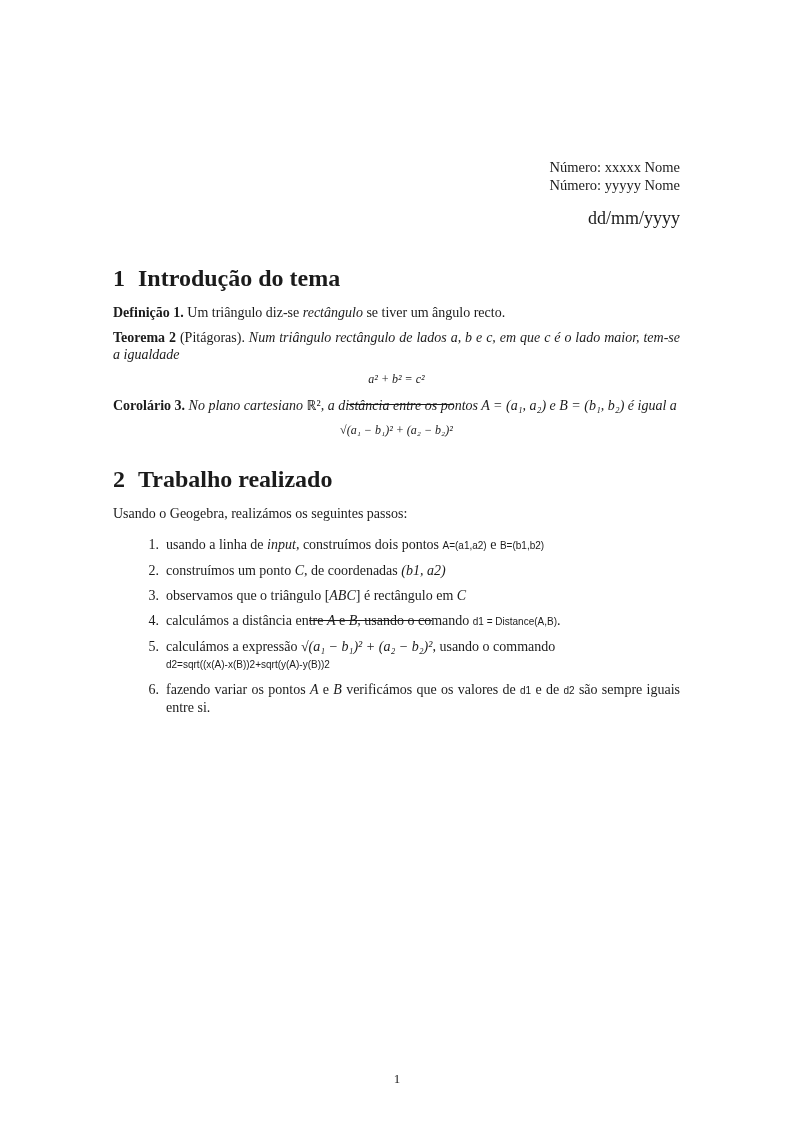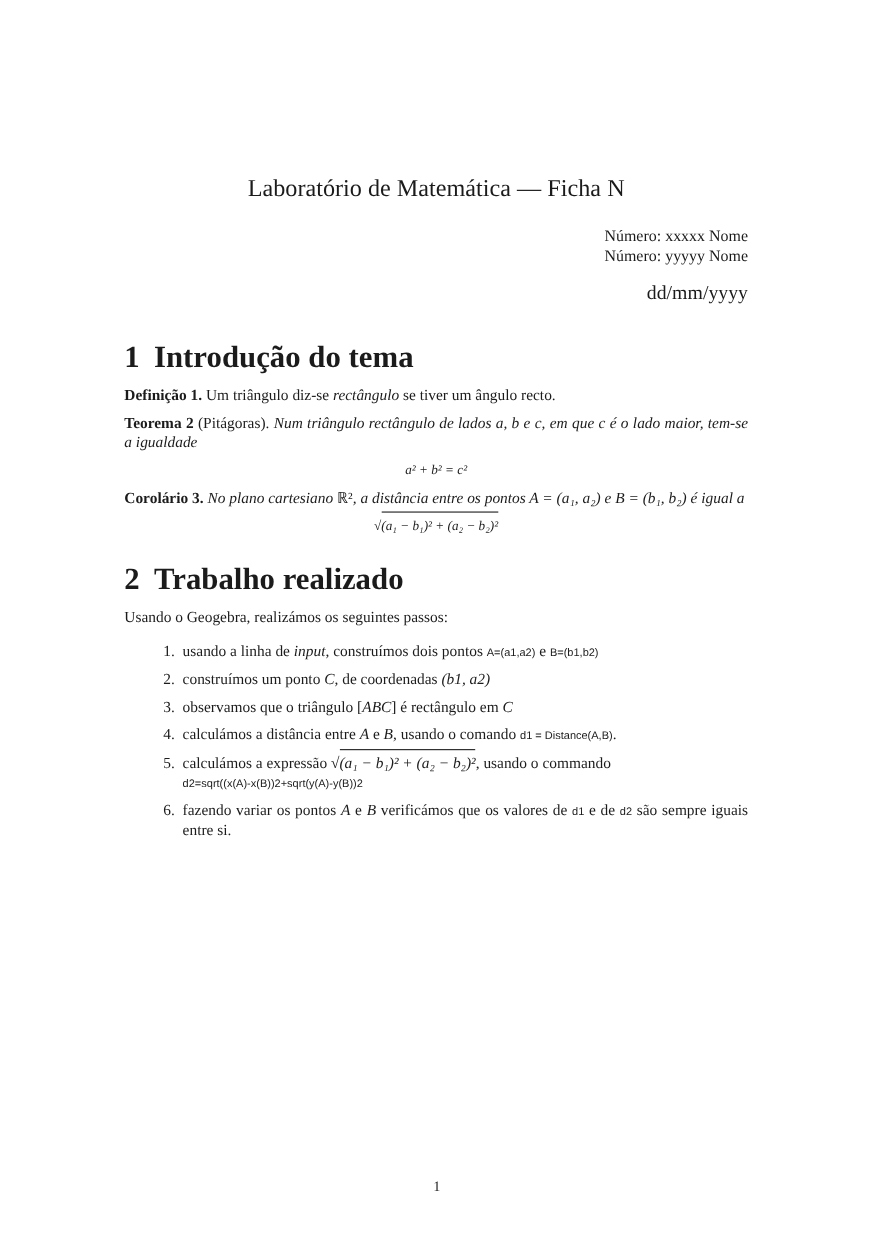--- a/index.html
+++ b/index.html
@@ -33,21 +33,21 @@
     font-size: 14.5px;
     line-height: 18px;
   }
   .doc-date {
     text-align: right;
     font-size: 18px;
     line-height: 18px;
     margin-top: 15px;
   }
   h2.sec {
-    font-size: 28px;
+    font-size: 24px;
     line-height: 26px;
     font-weight: bold;
     margin: 38px 0 13px 0;
   }
   h2.sec .sec-num { margin-right: 13px; }
   h2.sec2 { margin-top: 27px; }
   h2.sec3 { margin-top: 26px; }
   p.para {
     margin: 8px 0;
     text-align: justify;
@@ -79,38 +79,37 @@
   .rb { font-weight: bold; }
   .ri { font-style: italic; }
   .rm { font-style: italic; }
   .rc {
     font-family: Liberation Sans, sans-serif;
     font-style: normal;
     font-size: 10px;
   }
   .rovl {
     border-top: 1px solid currentColor;
-    padding-top: 5px;
+    padding-top: 18px;
     font-style: italic;
   }
   .page-footer {
     position: absolute;
     left: 0;
     bottom: 36px;
     width: 100%;
     text-align: center;
     font-size: 13px;
   }
 </style>
 </head>
 <body>
 
 <div class="page">
 
-  <h1 class="doc-title">Laboratório de Matemática — Ficha N</h1>
 
   <div class="authors">
     <div>Número: xxxxx Nome</div>
     <div>Número: yyyyy Nome</div>
   </div>
 
   <div class="doc-date">dd/mm/yyyy</div>
 
   <section>
     <h2 class="sec"><span class="sec-num">1</span><span>Introdução do tema</span></h2>

